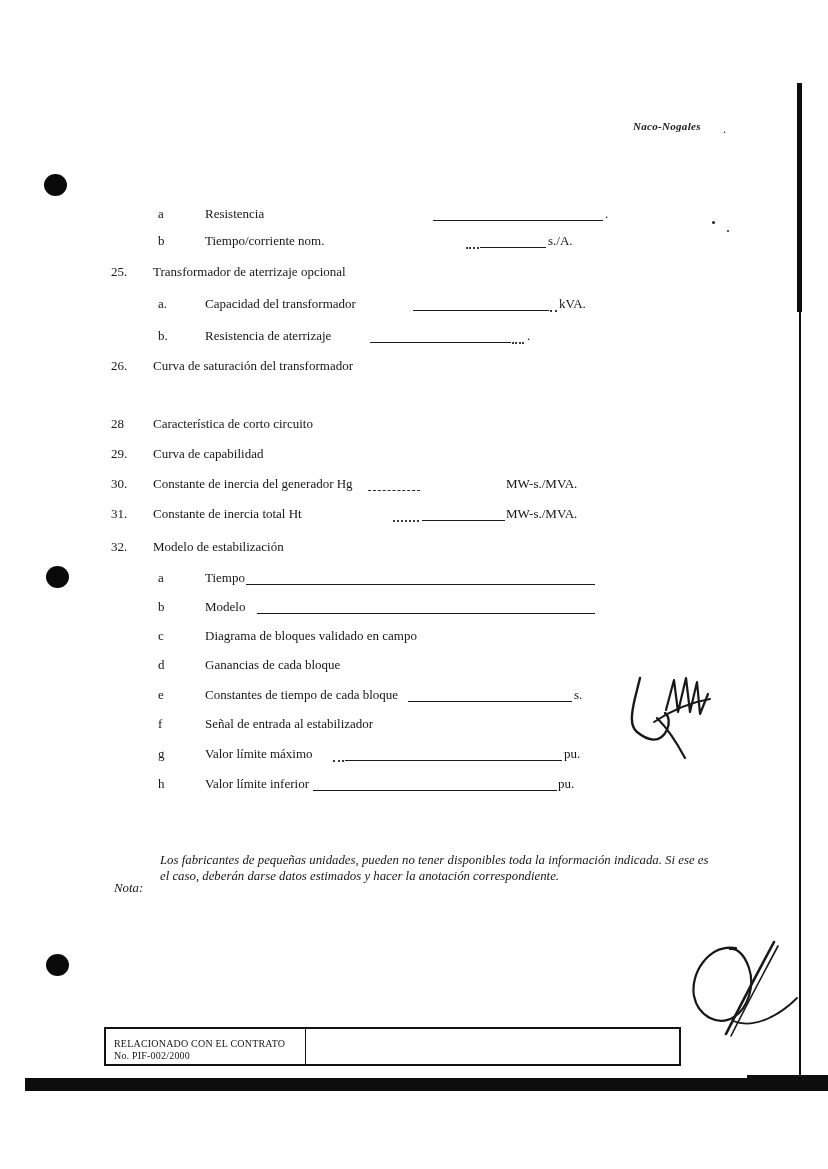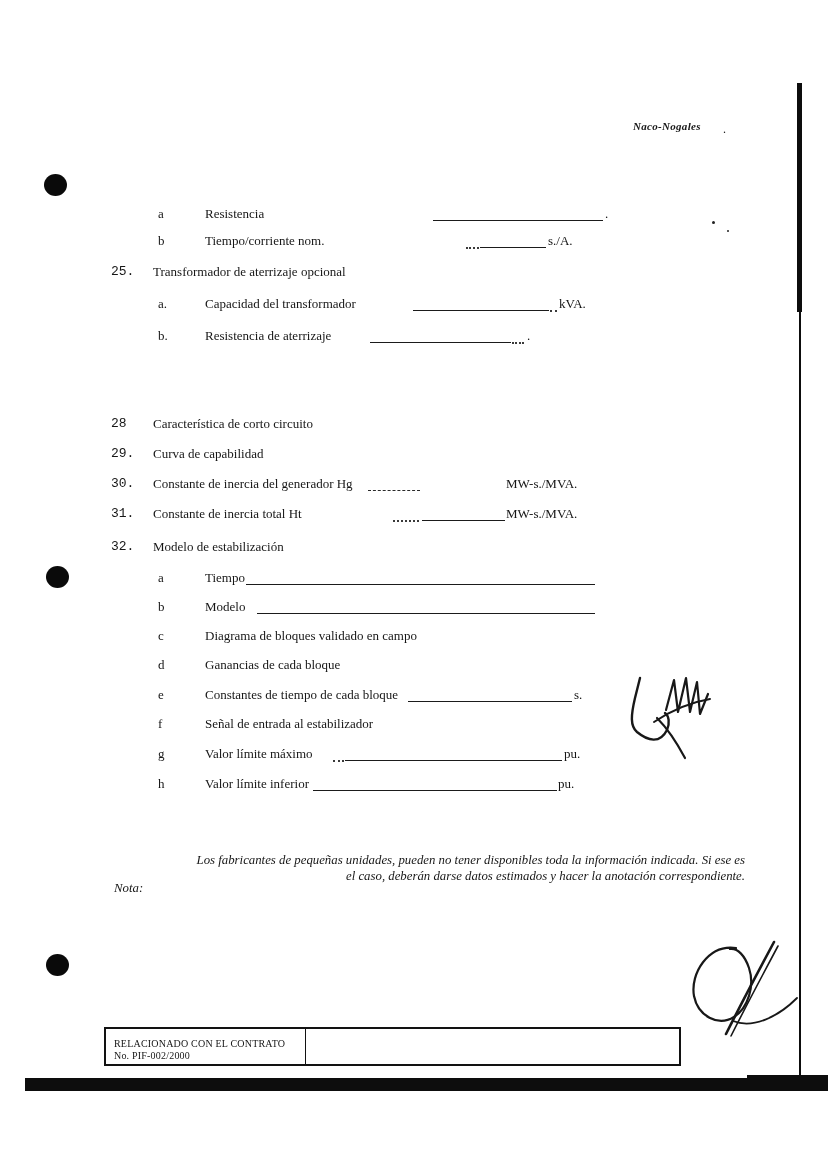--- a/index.html
+++ b/index.html
@@ -6,32 +6,32 @@
   .page{
     position:relative;width:828px;height:1169px;margin:0 auto;
     background:#ffffff;overflow:hidden;
     font-family:"Liberation Serif", serif;color:#161616;
   }
   
   .hdr{position:absolute;left:633px;top:120px;font-size:11px;font-weight:bold;font-style:italic;letter-spacing:.3px;}
   .hdr-mark{position:absolute;left:723px;top:122px;font-size:12px;}
   
   .row{position:absolute;left:0;width:828px;height:17px;font-size:13px;}
-  .row .num{position:absolute;left:111px;top:0;font-family:Liberation Mono, monospace;}
+  .row .num{position:absolute;left:111px;top:0;}
   .row .lbl-n{position:absolute;left:153px;top:0;}
   .row .letter{position:absolute;left:158px;top:0;}
   .row .lbl-l{position:absolute;left:205px;top:0;}
   .row .suffix{position:absolute;top:0;}
   .fill{position:absolute;top:14px;height:0;border-top:1.4px solid #1b1b1b;}
   .fill.dot{border-top:2px dotted #3a3a3a;}
   .fill.dash{border-top:1.6px dashed #2a2a2a;}
   
   .note{position:absolute;top:853px;left:0;width:828px;font-style:italic;font-size:12.8px;}
   .note .note-label{position:absolute;left:114px;top:0;margin-top:28px;}
-  .note .note-lines{position:absolute;left:160px;top:0;width:585px;line-height:15.5px;text-align:right;}
+  .note .note-lines{position:absolute;left:160px;top:0;width:585px;line-height:15.5px;}
   
   .ftable{position:absolute;left:104px;top:1027px;width:577px;height:39px;
     border:2px solid #121212;box-sizing:border-box;display:flex;background:#fff;}
   .fcell-left{width:200px;box-sizing:border-box;border-right:1.6px solid #121212;
     font-size:10px;line-height:12px;padding:9px 0 0 8px;letter-spacing:.2px;}
   .fcell-mid{width:186px;box-sizing:border-box;border-right:1.6px solid #121212;
     text-align:center;font-size:11px;padding-top:1px;}
   .fcell-right{flex:1;}
   
   .bar{position:absolute;left:25px;top:1078px;width:803px;height:13px;background:#0d0d0d;}
@@ -88,20 +88,24 @@
   </div>
 
   <div class="row" style="top:328px">
     <span class="lbl-n" style="left:158px">b.</span>
     <span class="lbl-l">Resistencia de aterrizaje</span>
     <span class="fill" style="left:370px;width:141px"></span>
     <span class="fill dot" style="left:512px;width:12px"></span>
     <span class="suffix" style="left:527px">.</span>
   </div>
 
+  <div class="row" style="top:358px">
+    <span class="num">26.</span>
+    <span class="lbl-n">Curva de saturación del transformador</span>
+  </div>
 
 
   <div class="row" style="top:416px">
     <span class="num">28</span>
     <span class="lbl-n">Característica de corto circuito</span>
   </div>
 
   <div class="row" style="top:446px">
     <span class="num">29.</span>
     <span class="lbl-n">Curva de capabilidad</span>

